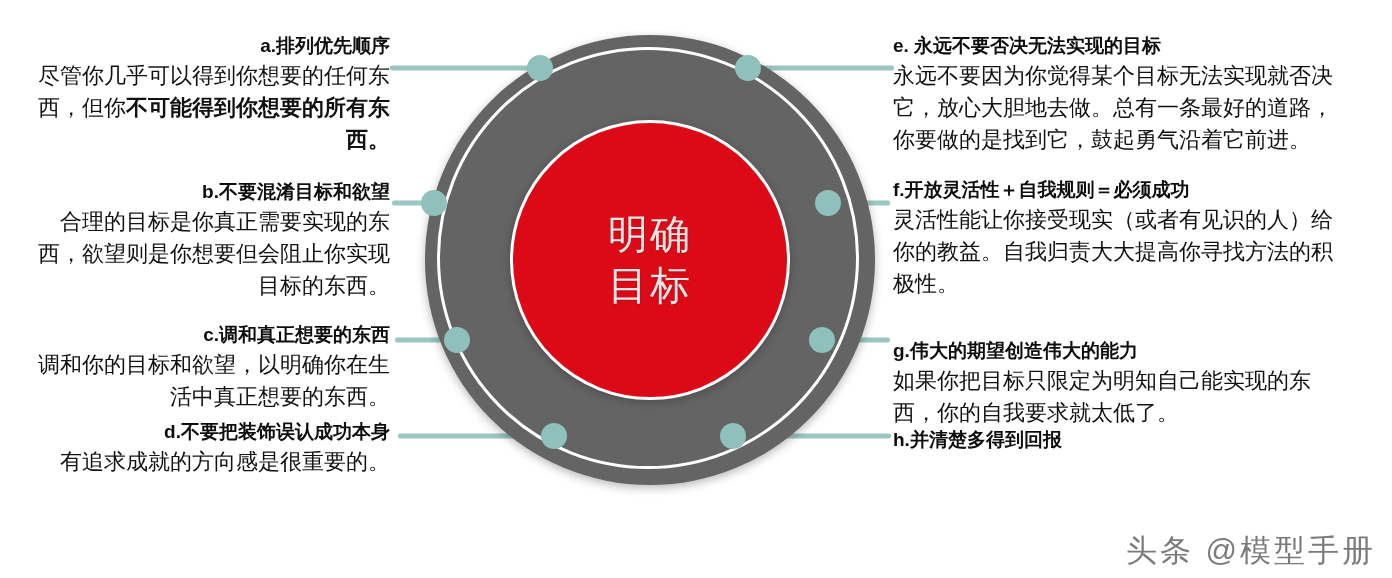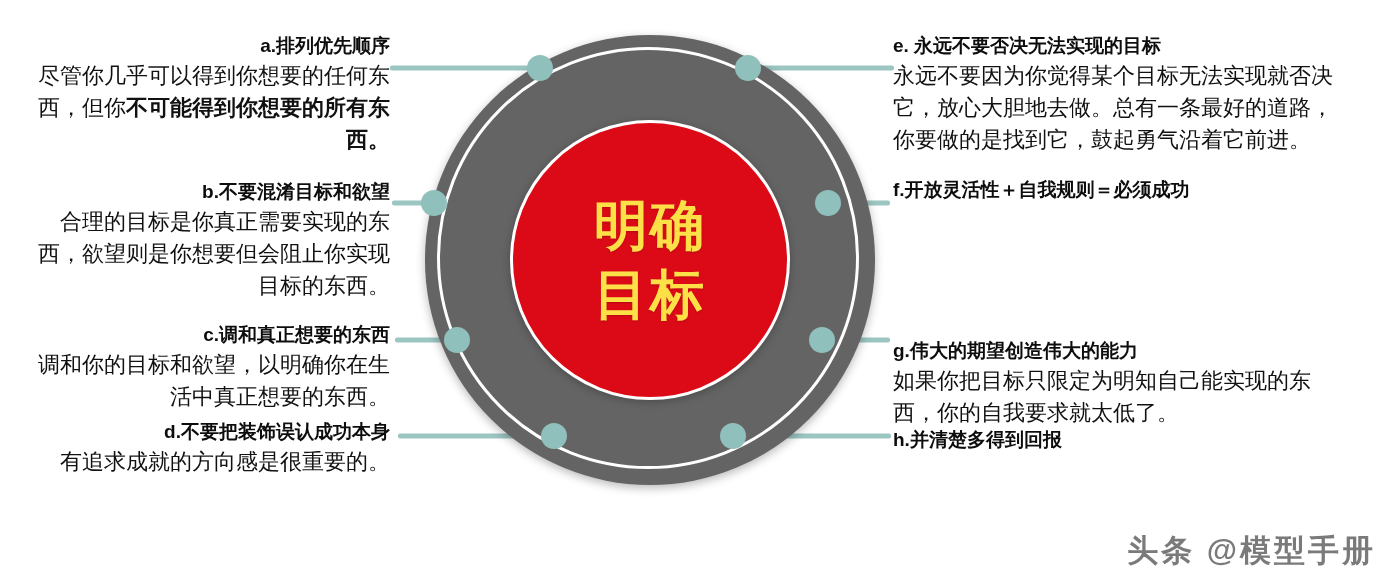--- a/index.html
+++ b/index.html
@@ -53,23 +53,23 @@
     background: #DC0A17;
     border: 3px solid #ffffff;
     box-sizing: border-box;
     display: flex;
     flex-direction: column;
     align-items: center;
     justify-content: center;
     box-shadow: 0 2px 8px rgba(0,0,0,0.25);
   }
   .hub-core-line {
-    color: #fde047;
-    font-weight: bold;
-    font-size: 54px;
+    color: #e5e5e5;
+    font-weight: normal;
+    font-size: 40px;
     line-height: 1.27;
     letter-spacing: 2px;
     text-shadow: 0 1px 2px rgba(0,0,0,0.18);
   }
 
   
   .node-dot {
     position: absolute;
     width: 26px;
     height: 26px;
@@ -108,21 +108,21 @@
     margin: 0;
   }
   .block-body b { font-weight: bold; }
 
   
   .watermark {
     position: absolute;
     right: 16px;
     bottom: 6px;
     font-size: 31px;
-    font-weight: bold;
+    font-weight: normal;
     color: rgba(40,40,40,0.62);
     letter-spacing: 3px;
     white-space: nowrap;
     pointer-events: none;
   }
 </style>
 </head>
 <body>
 
 <div id="stage">
@@ -175,20 +175,21 @@
     <p class="block-body">调和你的目标和欲望，以明确你在生活中真正想要的东西。</p>
   </div>
 
   <div class="block block-right" style="left:893px; top:34px; width:452px;">
     <p class="block-title">e. 永远不要否决无法实现的目标</p>
     <p class="block-body">永远不要因为你觉得某个目标无法实现就否决它，放心大胆地去做。总有一条最好的道路，你要做的是找到它，鼓起勇气沿着它前进。</p>
   </div>
 
   <div class="block block-right" style="left:893px; top:178px; width:452px;">
     <p class="block-title">f.开放灵活性＋自我规则＝必须成功</p>
+    <p class="block-body">灵活性能让你接受现实（或者有见识的人）给你的教益。自我归责大大提高你寻找方法的积极性。</p>
   </div>
 
   <div class="block block-right" style="left:893px; top:323px; width:452px;margin-top:16px;">
     <p class="block-title">g.伟大的期望创造伟大的能力</p>
     <p class="block-body"> 如果你把目标只限定为明知自己能实现的东西，你的自我要求就太低了。</p>
   </div>
 
   <div class="block block-right" style="left:893px; top:428px; width:452px;">
     <p class="block-title">h.并清楚多得到回报</p>
   </div>

